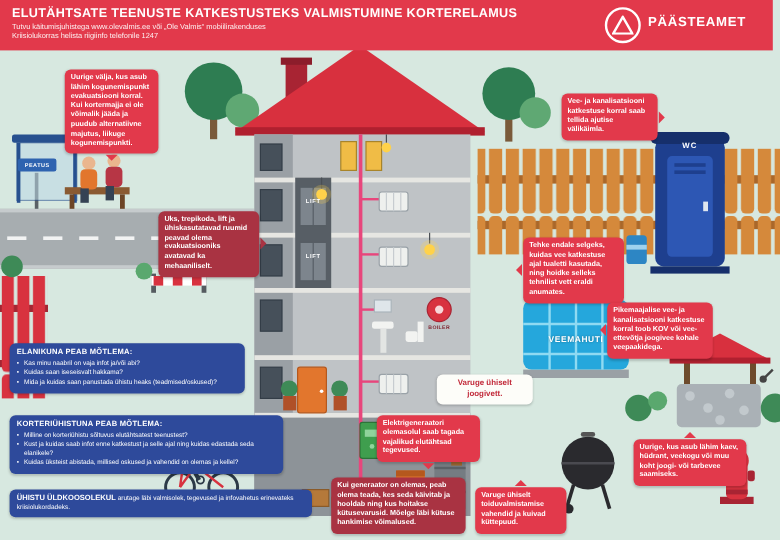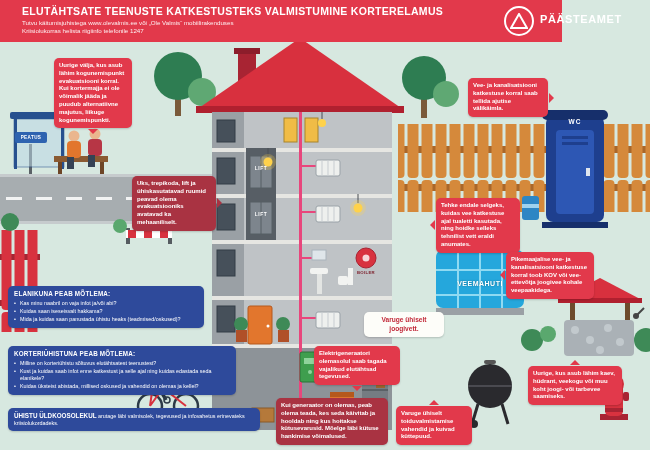--- a/index.html
+++ b/index.html
@@ -1,21 +1,21 @@
 <!DOCTYPE html>
 <html><head>
 <meta charset="utf-8">
 <style>
   html,body{margin:0;padding:0;background:#eee;}
   #stage{position:relative;width:650px;height:450px;overflow:hidden;
          font-family:"Liberation Sans",sans-serif;background:#d7e8e0;}
   #scene{position:absolute;left:0;top:0;z-index:1;}
   
-  .header{position:absolute;z-index:5;left:0;top:0;width:562px;height:42px;
-          background:#e2394b;color:#fff;box-sizing:border-box;padding:5px 22px;}
+  .header{position:absolute;z-index:5;left:0;top:0;width:644px;height:42px;
+          background:#e2394b;color:#fff;box-sizing:border-box;padding:5px 10px;}
   .h-title{font-size:10.5px;font-weight:700;letter-spacing:.3px;}
   .h-sub{font-size:6.2px;opacity:.92;margin-top:1.5px;}
   .logo-circle{position:absolute;left:504px;top:6px;width:26px;height:26px;
                border:2px solid #fff;border-radius:50%;display:flex;align-items:center;justify-content:center;}
   .brand{position:absolute;left:540px;top:13px;font-size:11px;font-weight:700;letter-spacing:.6px;}
   
   .callout{position:absolute;z-index:4;--c:#e2394b;background:var(--c);color:#fff;
            border-radius:5px;padding:4px 5px;font-size:6px;line-height:1.3;font-weight:600;
            box-shadow:0 1px 2px rgba(0,0,0,.18);box-sizing:border-box;}
   .callout.dark{--c:#a93342;}

